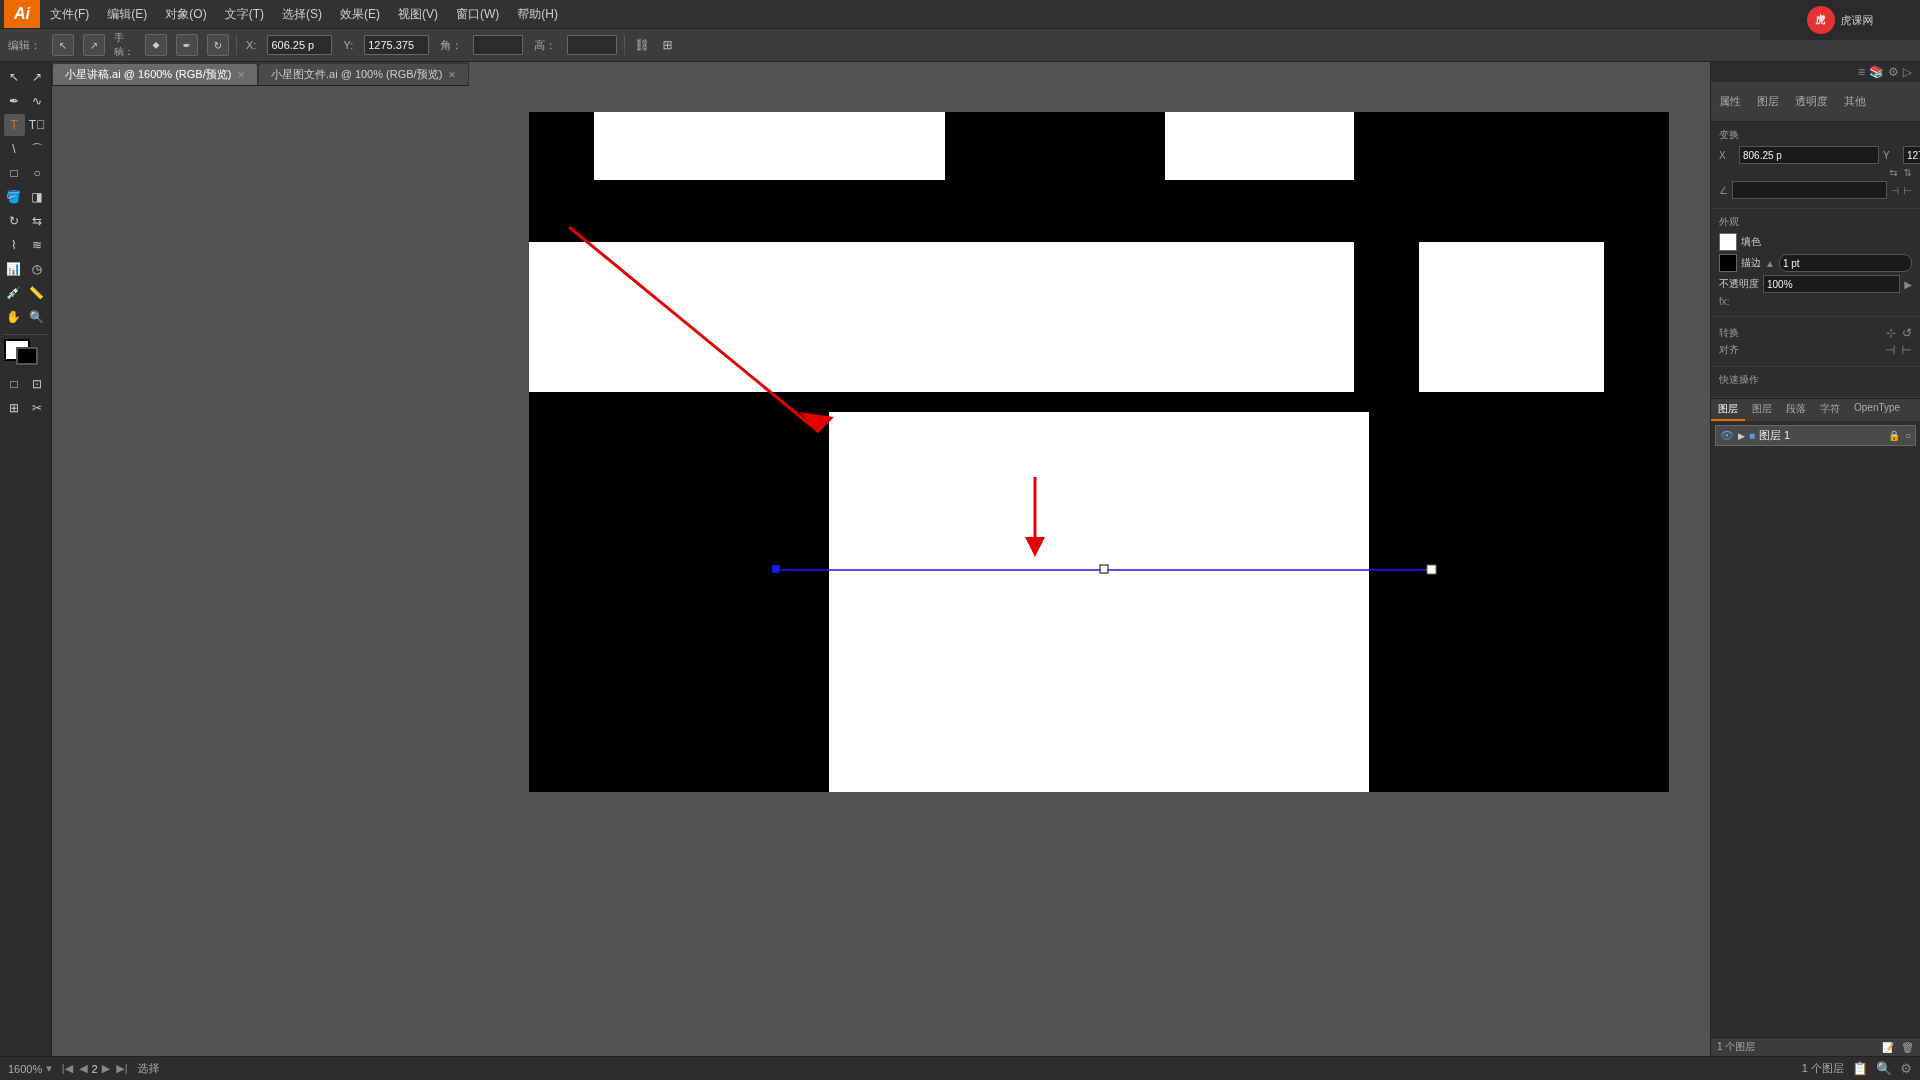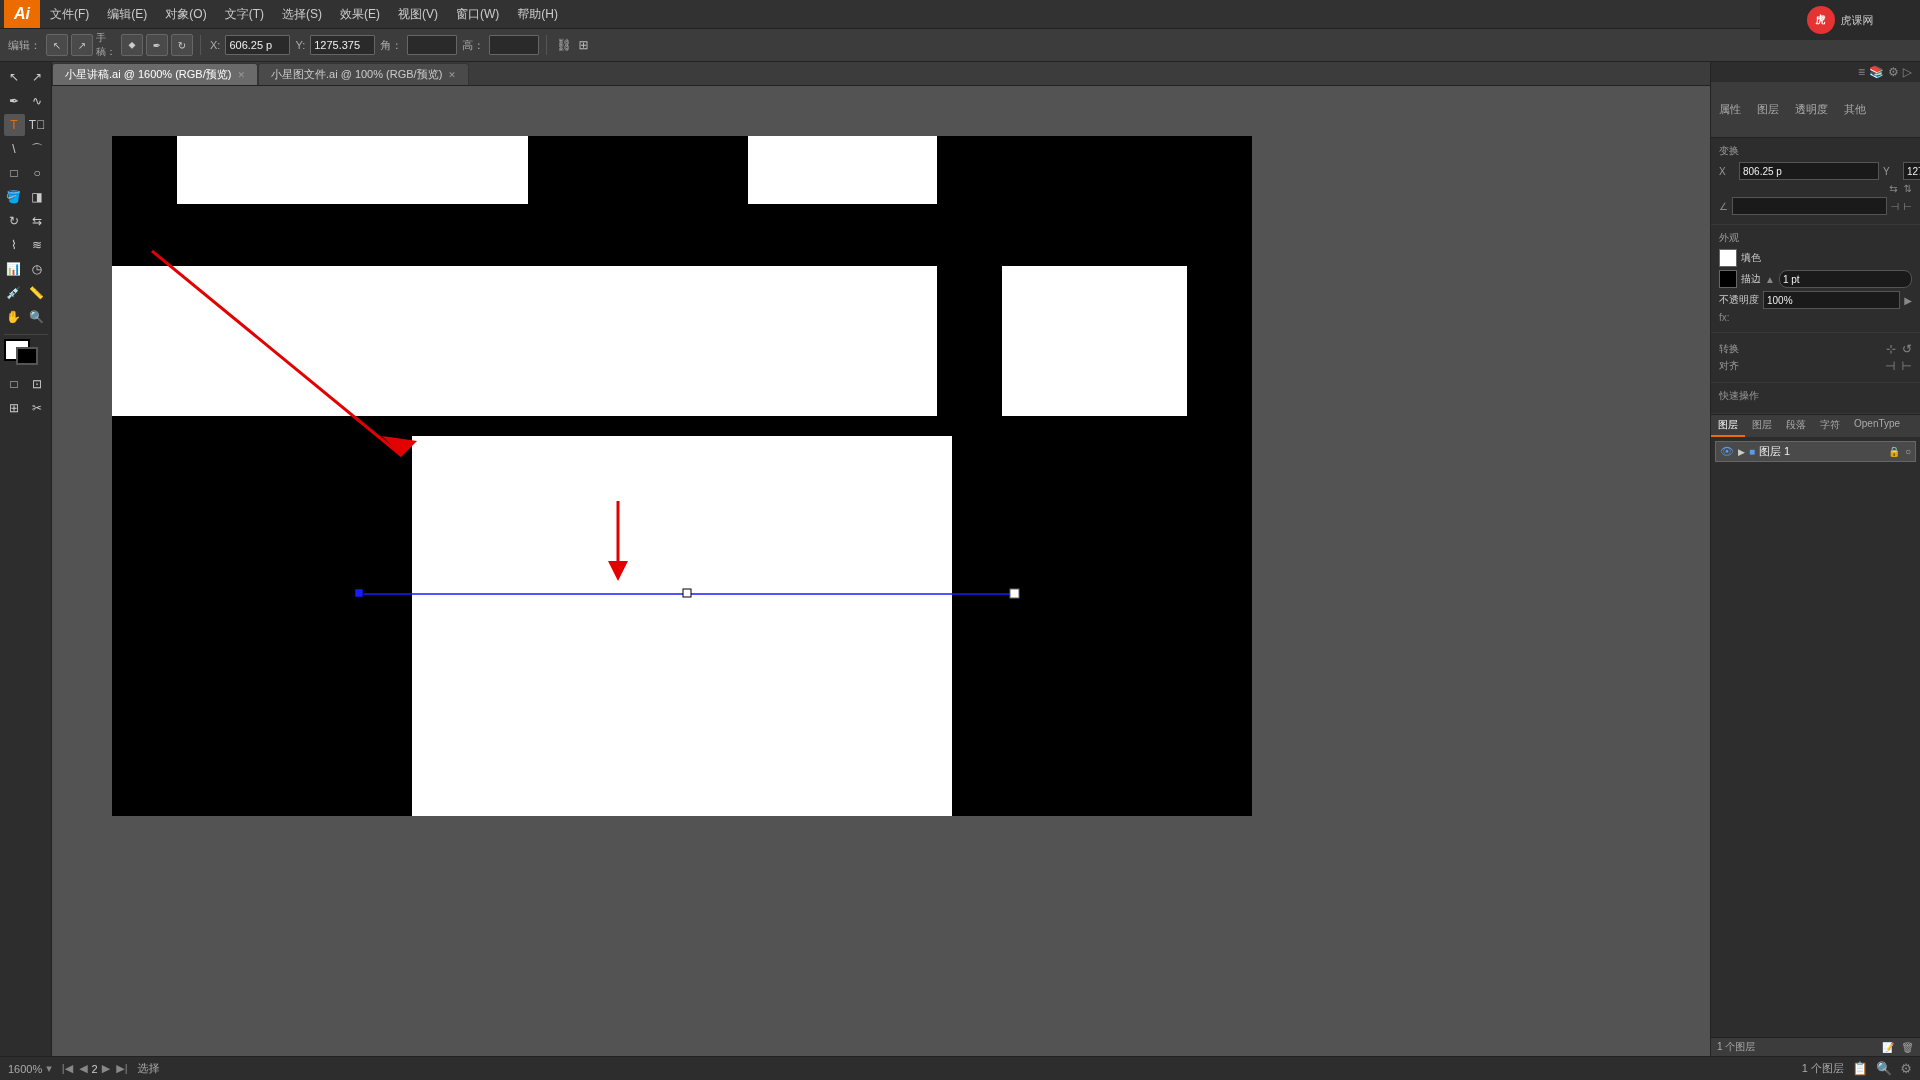--- a/index.html
+++ b/index.html
@@ -20,21 +20,21 @@
     .menu-right {
       margin-left: auto; display: flex; align-items: center; gap: 8px; color: #ccc;
     }
     .menu-right-text { font-size: 11px; color: #aaa; }
 
     
     #toolbar {
       width: 100%; height: 34px; background: #3c3c3c; display: flex; align-items: center;
       padding: 0 6px; gap: 4px; border-top: 1px solid #222; border-bottom: 1px solid #222;
     }
-    .tool-section { display: flex; align-items: center; gap: 3px; }
+    .tool-section { display: flex; align-items: center; gap: 9px; }
     .tool-label { color: #aaa; font-size: 11px; padding: 0 2px; }
     .tool-btn {
       width: 22px; height: 22px; background: #4a4a4a; border: 1px solid #666;
       display: flex; align-items: center; justify-content: center; cursor: pointer;
       color: #ccc; font-size: 10px; border-radius: 2px;
     }
     .tool-input {
       height: 20px; background: #2a2a2a; border: 1px solid #666; color: #eee;
       font-size: 11px; padding: 0 3px; width: 65px; border-radius: 1px;
     }
@@ -54,21 +54,21 @@
       width: 44px; height: 22px; display: flex; align-items: center; justify-content: center;
       cursor: pointer; color: #ccc; font-size: 12px; border-radius: 2px;
     }
     .lt-btn.active { background: #555; }
     .lt-pair { display: flex; width: 44px; gap: 2px; }
     .lt-pair .lt-btn { width: 21px; }
 
     
     #canvas-area {
       flex: 1; background: #535353; overflow: hidden; position: relative;
-      display: flex; flex-direction: column;
+      display: flex; flex-direction: row;
     }
 
     
     #tab-bar {
       height: 24px; background: #3c3c3c; display: flex; align-items: flex-end;
       border-bottom: 1px solid #222; flex-shrink: 0;
     }
     .tab {
       height: 22px; padding: 0 12px; background: #4a4a4a; border: 1px solid #333;
       border-bottom: none; display: flex; align-items: center; gap: 6px;
@@ -110,21 +110,21 @@
 
     
     #right-panel {
       width: 210px; background: #2d2d2d; border-left: 1px solid #222;
       display: flex; flex-direction: column; flex-shrink: 0;
     }
     .rp-tabs {
       display: flex; border-bottom: 1px solid #222; background: #3c3c3c;
     }
     .rp-tab {
-      padding: 20px 8px; font-size: 11px; color: #aaa; cursor: pointer;
+      padding: 12px 8px; font-size: 11px; color: #aaa; cursor: pointer;
     }
     .rp-section {
       padding: 6px 8px; border-bottom: 1px solid #383838;
     }
     .rp-section-title { color: #999; font-size: 10px; margin-bottom: 4px; }
     .rp-row { display: flex; align-items: center; gap: 4px; margin: 3px 0; }
     .rp-label { color: #999; font-size: 10px; width: 16px; flex-shrink: 0; }
     .rp-input {
       flex: 1; height: 18px; background: #1a1a1a; border: 1px solid #555;
       color: #eee; font-size: 10px; padding: 0 3px;

